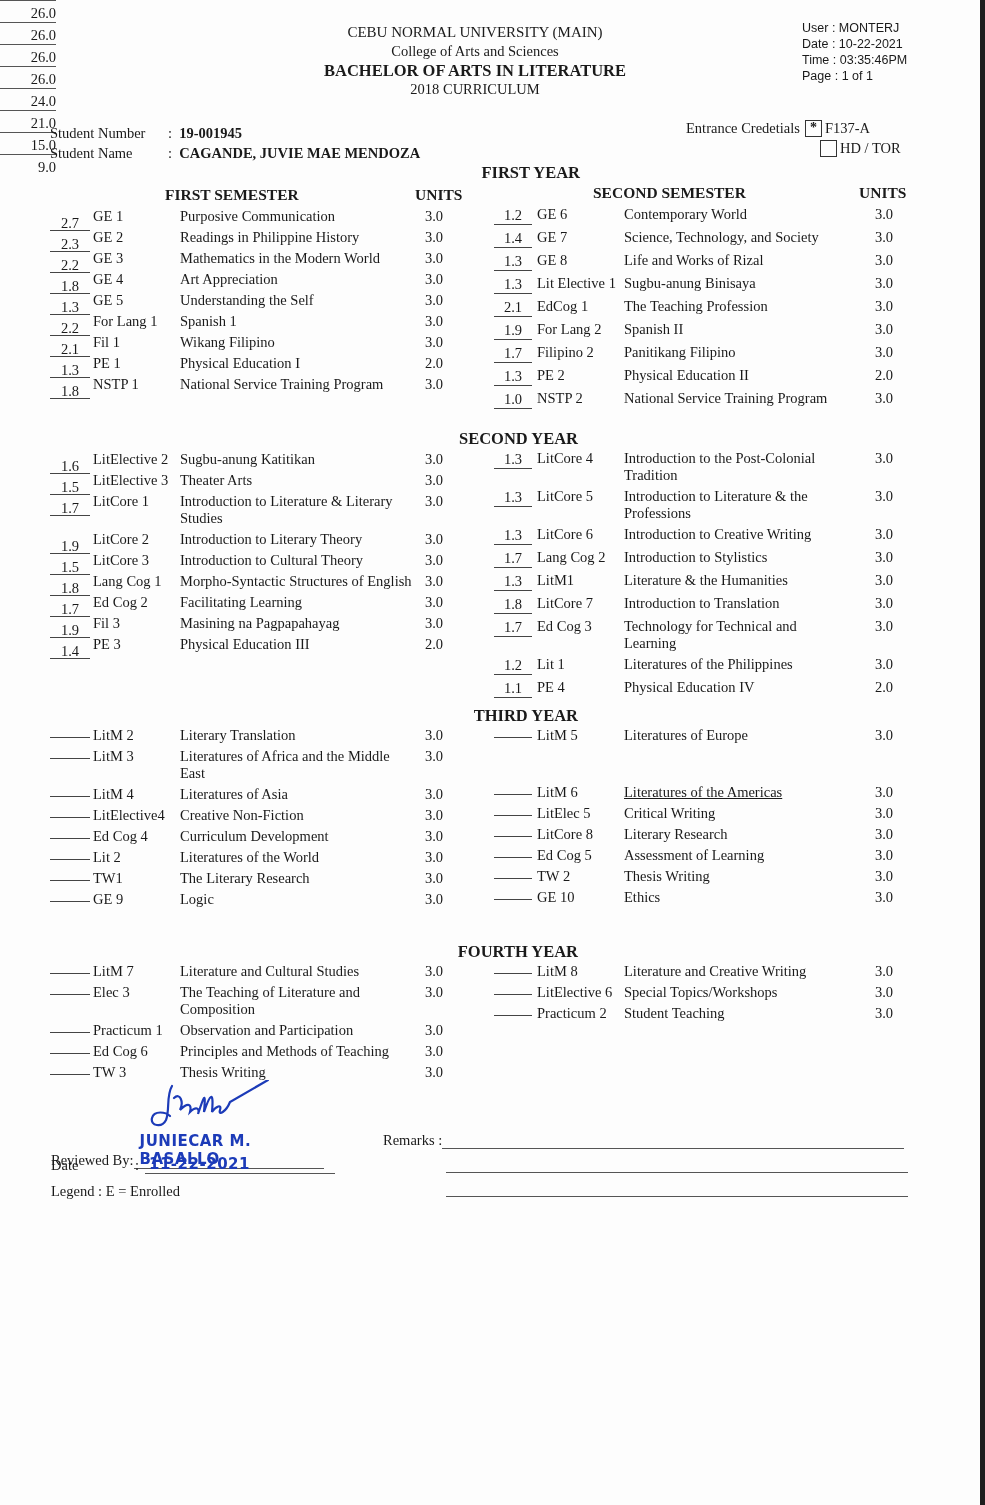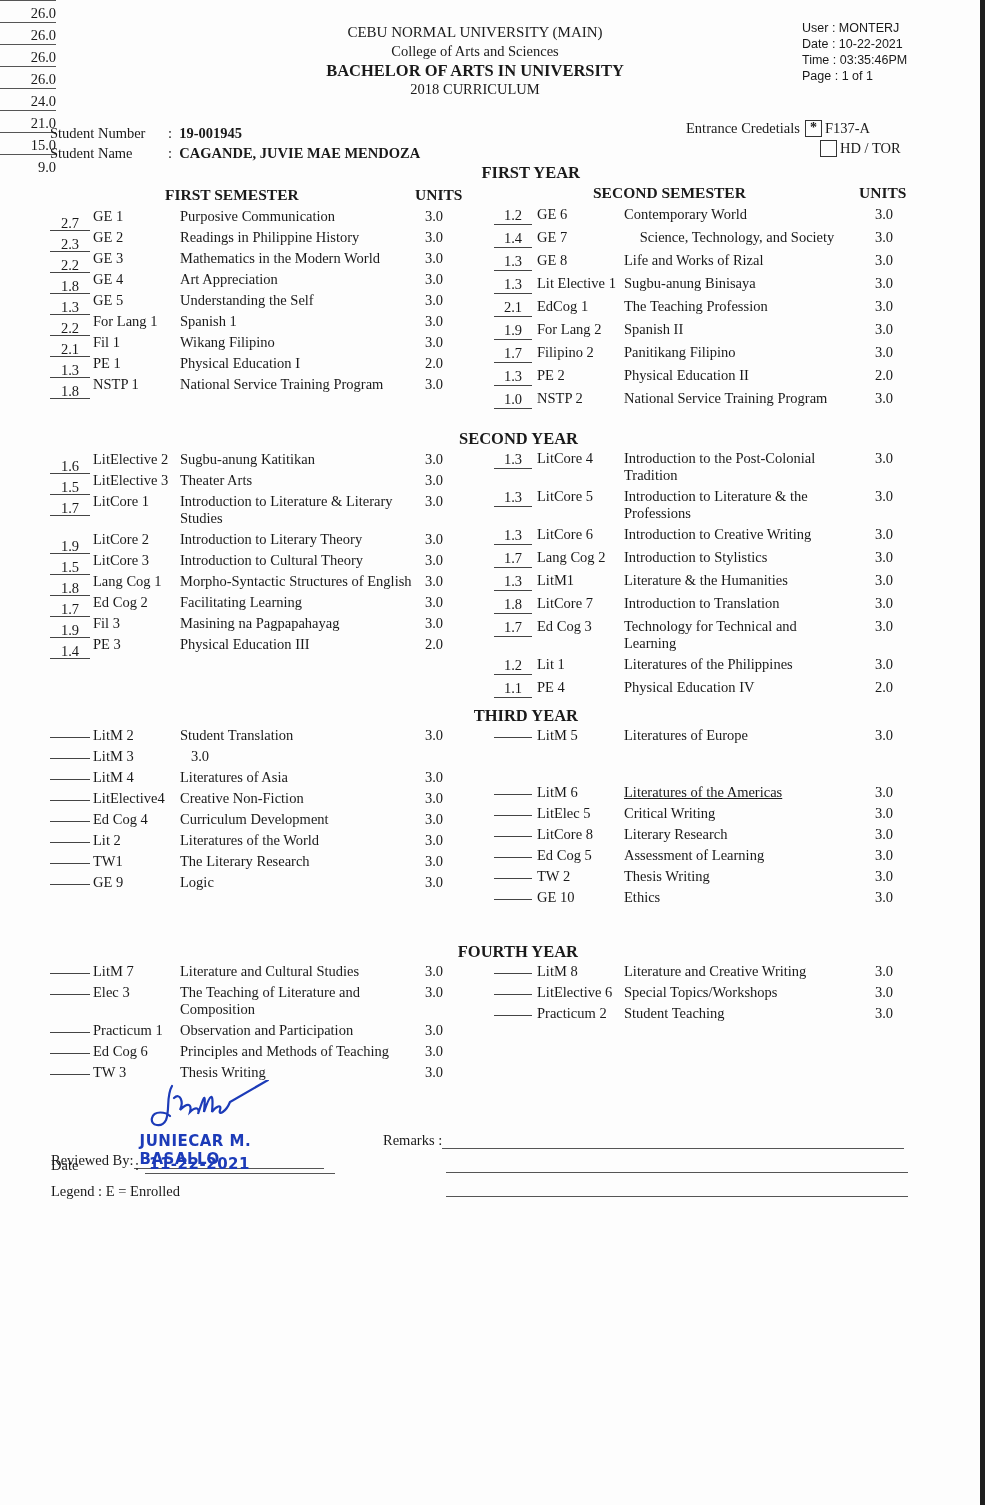--- a/index.html
+++ b/index.html
@@ -47,21 +47,21 @@
   .sig { position: absolute; left: 140px; top: 1080px; }
 </style>
 </head>
 <body>
 
 <div class="edge"></div>
 
 <div class="hdr">
   <div class="l1">CEBU NORMAL UNIVERSITY (MAIN)</div>
   <div class="l2">College of Arts and Sciences</div>
-  <div class="l3">BACHELOR OF ARTS IN UNIVERSITY</div>
+  <div class="l3">BACHELOR OF ARTS IN LITERATURE</div>
   <div class="l4">2018 CURRICULUM</div>
 </div>
 
 <div class="meta">
   <div><span>User</span> : <span>MONTERJ</span></div>
   <div><span>Date</span> : <span>10-22-2021</span></div>
   <div><span>Time</span> : <span>03:35:46PM</span></div>
   <div><span>Page</span> : <span>1 of 1</span></div>
 </div>
 
@@ -178,21 +178,21 @@
       </span>
       <span class="code">GE 6</span>
       <span class="title" style="width: 226px;">Contemporary World</span>
       <span class="units" style="margin-left: 14px;">3.0</span>
     </div>
     <div class="crow" style="margin-bottom: 4px;">
       <span class="grade gradeR">
         <span class="gv">1.4</span>
       </span>
       <span class="code">GE 7</span>
-      <span class="title" style="width: 226px; text-align: center;">Science, Technology, and Society</span>
+      <span class="title" style="width: 226px;">Science, Technology, and Society</span>
       <span class="units" style="margin-left: 14px;">3.0</span>
     </div>
     <div class="crow" style="margin-bottom: 4px;">
       <span class="grade gradeR">
         <span class="gv">1.3</span>
       </span>
       <span class="code">GE 8</span>
       <span class="title" style="width: 226px;">Life and Works of Rizal</span>
       <span class="units" style="margin-left: 14px;">3.0</span>
     </div>
@@ -400,28 +400,29 @@
 <div class="total" style="left:409px;top:672px">26.0</div>
 <div class="total" style="left:852px;top:683px">26.0</div>
 
 <div class="yr" style="left:378px;top:706px">THIRD YEAR</div>
 <div class="col" id="y2s1" style="left:50px;top:727px">
     <div class="crow" style="margin-bottom: 4px;">
       <span class="grade gradeL">
         <span class="gblank"></span>
       </span>
       <span class="code">LitM 2</span>
-      <span class="title">Student Translation</span>
+      <span class="title">Literary Translation</span>
       <span class="units">3.0</span>
     </div>
     <div class="crow" style="margin-bottom: 4px;">
       <span class="grade gradeL">
         <span class="gblank"></span>
       </span>
       <span class="code">LitM 3</span>
+      <span class="title">Literatures of Africa and the Middle East</span>
       <span class="units">3.0</span>
     </div>
     <div class="crow" style="margin-bottom: 4px;">
       <span class="grade gradeL">
         <span class="gblank"></span>
       </span>
       <span class="code">LitM 4</span>
       <span class="title">Literatures of Asia</span>
       <span class="units">3.0</span>
     </div>

